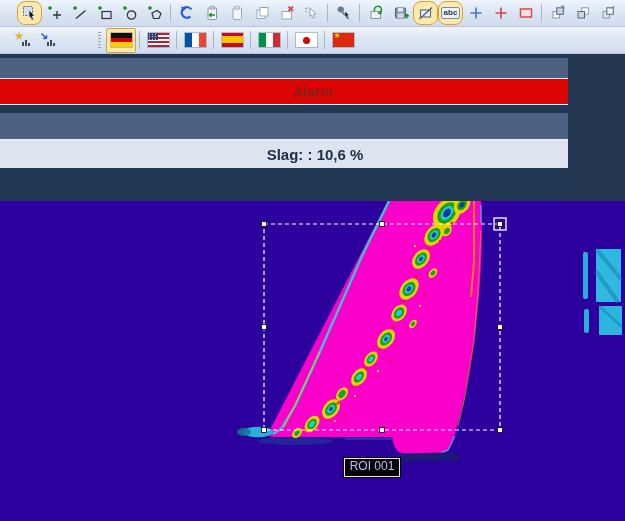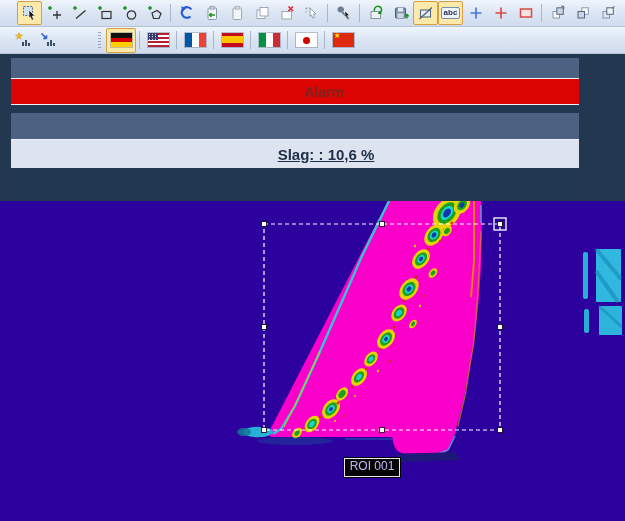--- a/index.html
+++ b/index.html
@@ -8,21 +8,21 @@
   .abs{position:absolute;}
 
   
   .toolbar{left:0;width:625px;height:27px;box-sizing:border-box;
     background:linear-gradient(#eff5fc,#dbe5f3 50%,#d0dcee);
     border-bottom:1px solid #b7c3d7;display:flex;align-items:center;padding:0 4px;}
   .tb1{top:0;} .tb2{top:27px;}
   .grip{width:3px;height:16px;margin:0 5px 0 8px;
     background:repeating-linear-gradient(180deg,#94a4ba 0 1px,rgba(0,0,0,0) 1px 3px);}
   .tbtn{width:23px;height:22px;display:flex;align-items:center;justify-content:center;
-    border:1px solid rgba(0,0,0,0);border-radius:2px;flex:none;cursor:default;}
+    border:1px solid rgba(0,0,0,0);border-radius:8px;flex:none;cursor:default;}
   .tbtn.sel{background:var(--hilite,#fde9a9);border-color:var(--hiliteb,#d6a041);}
   .tsep{width:1px;height:18px;background:#a9b6c9;margin:0 3px;flex:none;}
   .caret{width:0;height:0;border-left:3.5px solid rgba(0,0,0,0);
     border-right:3.5px solid rgba(0,0,0,0);border-top:4px solid #3c4least;}
   .caret{border-top-color:#44505e;margin:0 3px;}
   svg.ic{width:16px;height:16px;display:block;}
   .abcbox{font:bold 8px "Liberation Sans",sans-serif;color:#203050;background:#eef3fa;
     border:1px solid #7d8ca6;border-radius:2px;padding:0 2px;line-height:10px;}
 
   
@@ -36,28 +36,28 @@
     background-image:radial-gradient(#fff 14%,rgba(0,0,0,0) 16%);background-size:3px 2.5px;}
   .flag-france{background:linear-gradient(90deg,#0055a4 0 33%,#fff 33% 66%,#ef4135 66%);}
   .flag-spain{background:linear-gradient(#c60b1e 0 25%,#ffc400 25% 75%,#c60b1e 75%);}
   .flag-italy{background:linear-gradient(90deg,#009246 0 33%,#fff 33% 66%,#ce2b37 66%);}
   .flag-japan{background:#fff;}
   .flag-japan::after{content:"";position:absolute;left:7px;top:3.5px;width:7px;height:7px;border-radius:50%;background:#d30000;}
   .flag-china{background:#de2910;}
   .flag-china::after{content:"★";position:absolute;left:1px;top:-2px;color:#ffde00;font-size:8px;}
 
   
-  .bar{left:11px;width:568px;}
+  .bar{left:0;width:568px;}
   .navy{background:var(--navy,#223751);}
   .slate{background:var(--slate,#4d6183);}
   .lightbar{background:var(--lightbar,#dde4ef);}
   .alarmbar{background:var(--alarm,#dd0404);color:#7c241e;font:bold 14px "Liberation Sans",sans-serif;
     display:flex;align-items:center;justify-content:center;padding-left:58px;box-sizing:border-box;}
   .slagbar{color:#20304a;font:bold 15px "Liberation Sans",sans-serif;
-    display:flex;align-items:center;justify-content:center;padding-left:62px;box-sizing:border-box;text-decoration:underline;}
+    display:flex;align-items:center;justify-content:center;padding-left:62px;box-sizing:border-box;}
   .wline{background:#eef2f8;height:1px;}
 
   
   .viewer{top:201px;left:0;width:625px;height:320px;background:var(--viewbg,#2d019d);}
   .roilabel{position:absolute;left:344px;top:257px;width:54px;height:17px;line-height:17px;
     text-align:center;background:#060606;border:1px solid #e9e9e9;box-shadow:0 0 0 1px #000;
     color:#c4b5fd;font:12px "Liberation Sans",sans-serif;}
 </style>
 </head>
 <body>

